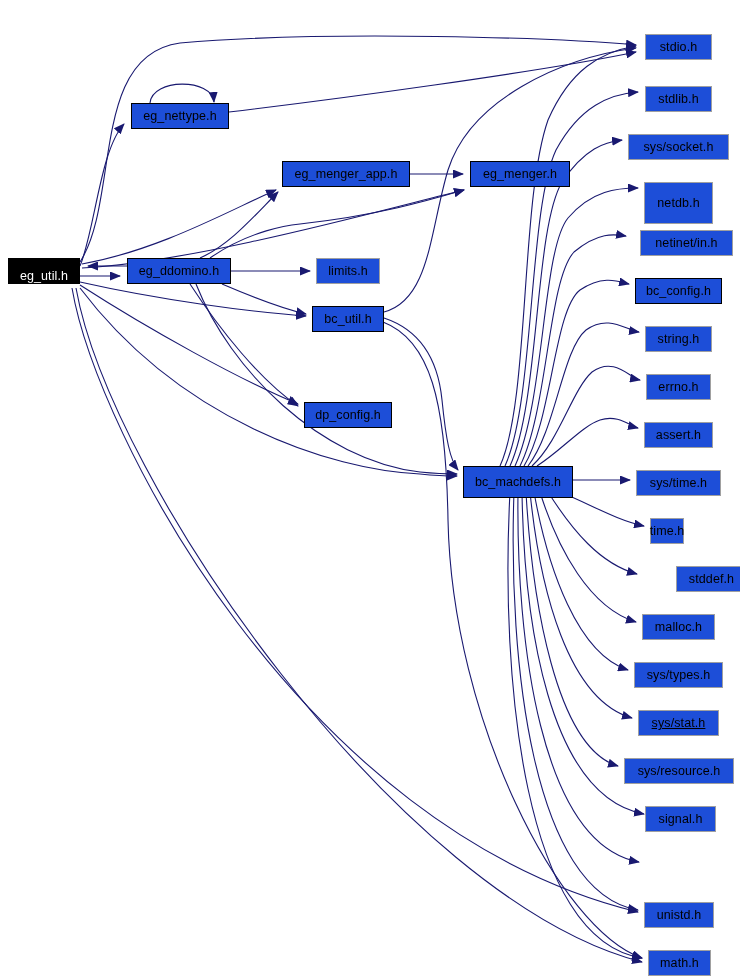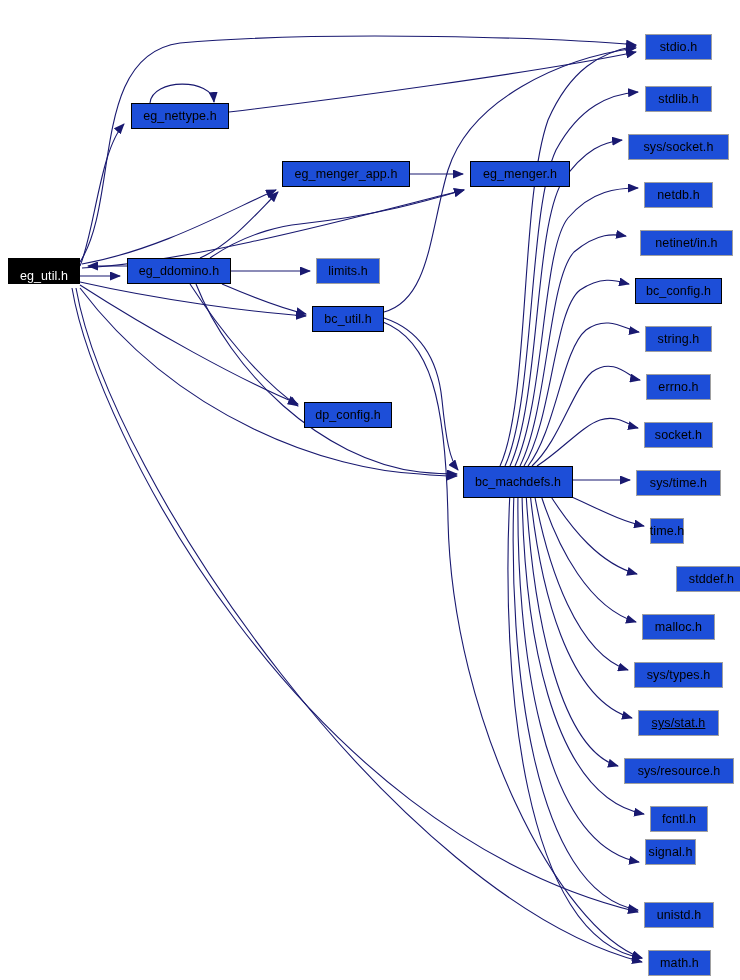--- a/index.html
+++ b/index.html
@@ -98,37 +98,37 @@
       </div>
       <div class="node" style="left: 645px; top: 34px; width: 67px; height: 26px;">
         <span>stdio.h</span>
       </div>
       <div class="node" style="left: 645px; top: 86px; width: 67px; height: 26px;">
         <span>stdlib.h</span>
       </div>
       <div class="node" style="left: 628px; top: 134px; width: 101px; height: 26px;">
         <span>sys/socket.h</span>
       </div>
-      <div class="node" style="left: 644px; top: 182px; width: 69px; height: 26px;">
+      <div class="node" style="left: 644px; top: 182px; width: 69px; height: 42px;">
         <span>netdb.h</span>
       </div>
       <div class="node" style="left: 640px; top: 230px; width: 93px; height: 26px;">
         <span>netinet/in.h</span>
       </div>
       <div class="node strong" style="left: 635px; top: 278px; width: 87px; height: 26px;">
         <span>bc_config.h</span>
       </div>
       <div class="node" style="left: 645px; top: 326px; width: 67px; height: 26px;">
         <span>string.h</span>
       </div>
       <div class="node" style="left: 646px; top: 374px; width: 65px; height: 26px;">
         <span>errno.h</span>
       </div>
       <div class="node" style="left: 644px; top: 422px; width: 69px; height: 26px;">
-        <span>socket.h</span>
+        <span>assert.h</span>
       </div>
       <div class="node" style="left: 636px; top: 470px; width: 85px; height: 26px;">
         <span>sys/time.h</span>
       </div>
       <div class="node" style="left: 650px; top: 518px; width: 34px; height: 26px;">
         <span>time.h</span>
       </div>
       <div class="node" style="left: 676px; top: 566px; width: 71px; height: 26px;">
         <span>stddef.h</span>
       </div>
@@ -140,21 +140,21 @@
       </div>
       <div class="node" style="left: 638px; top: 710px; width: 81px; height: 26px; text-decoration: underline;">
         <span>sys/stat.h</span>
       </div>
       <div class="node" style="left: 624px; top: 758px; width: 110px; height: 26px;">
         <span>sys/resource.h</span>
       </div>
       <div class="node" style="left: 650px; top: 806px; width: 58px; height: 26px;">
         <span>fcntl.h</span>
       </div>
-      <div class="node" style="left: 645px; top: 839px; width: 51px; height: 26px;">
+      <div class="node" style="left: 645px; top: 806px; width: 71px; height: 26px;">
         <span>signal.h</span>
       </div>
       <div class="node" style="left: 644px; top: 902px; width: 70px; height: 26px;">
         <span>unistd.h</span>
       </div>
       <div class="node" style="left: 648px; top: 950px; width: 63px; height: 26px;">
         <span>math.h</span>
       </div>
     </div>
 </div>

